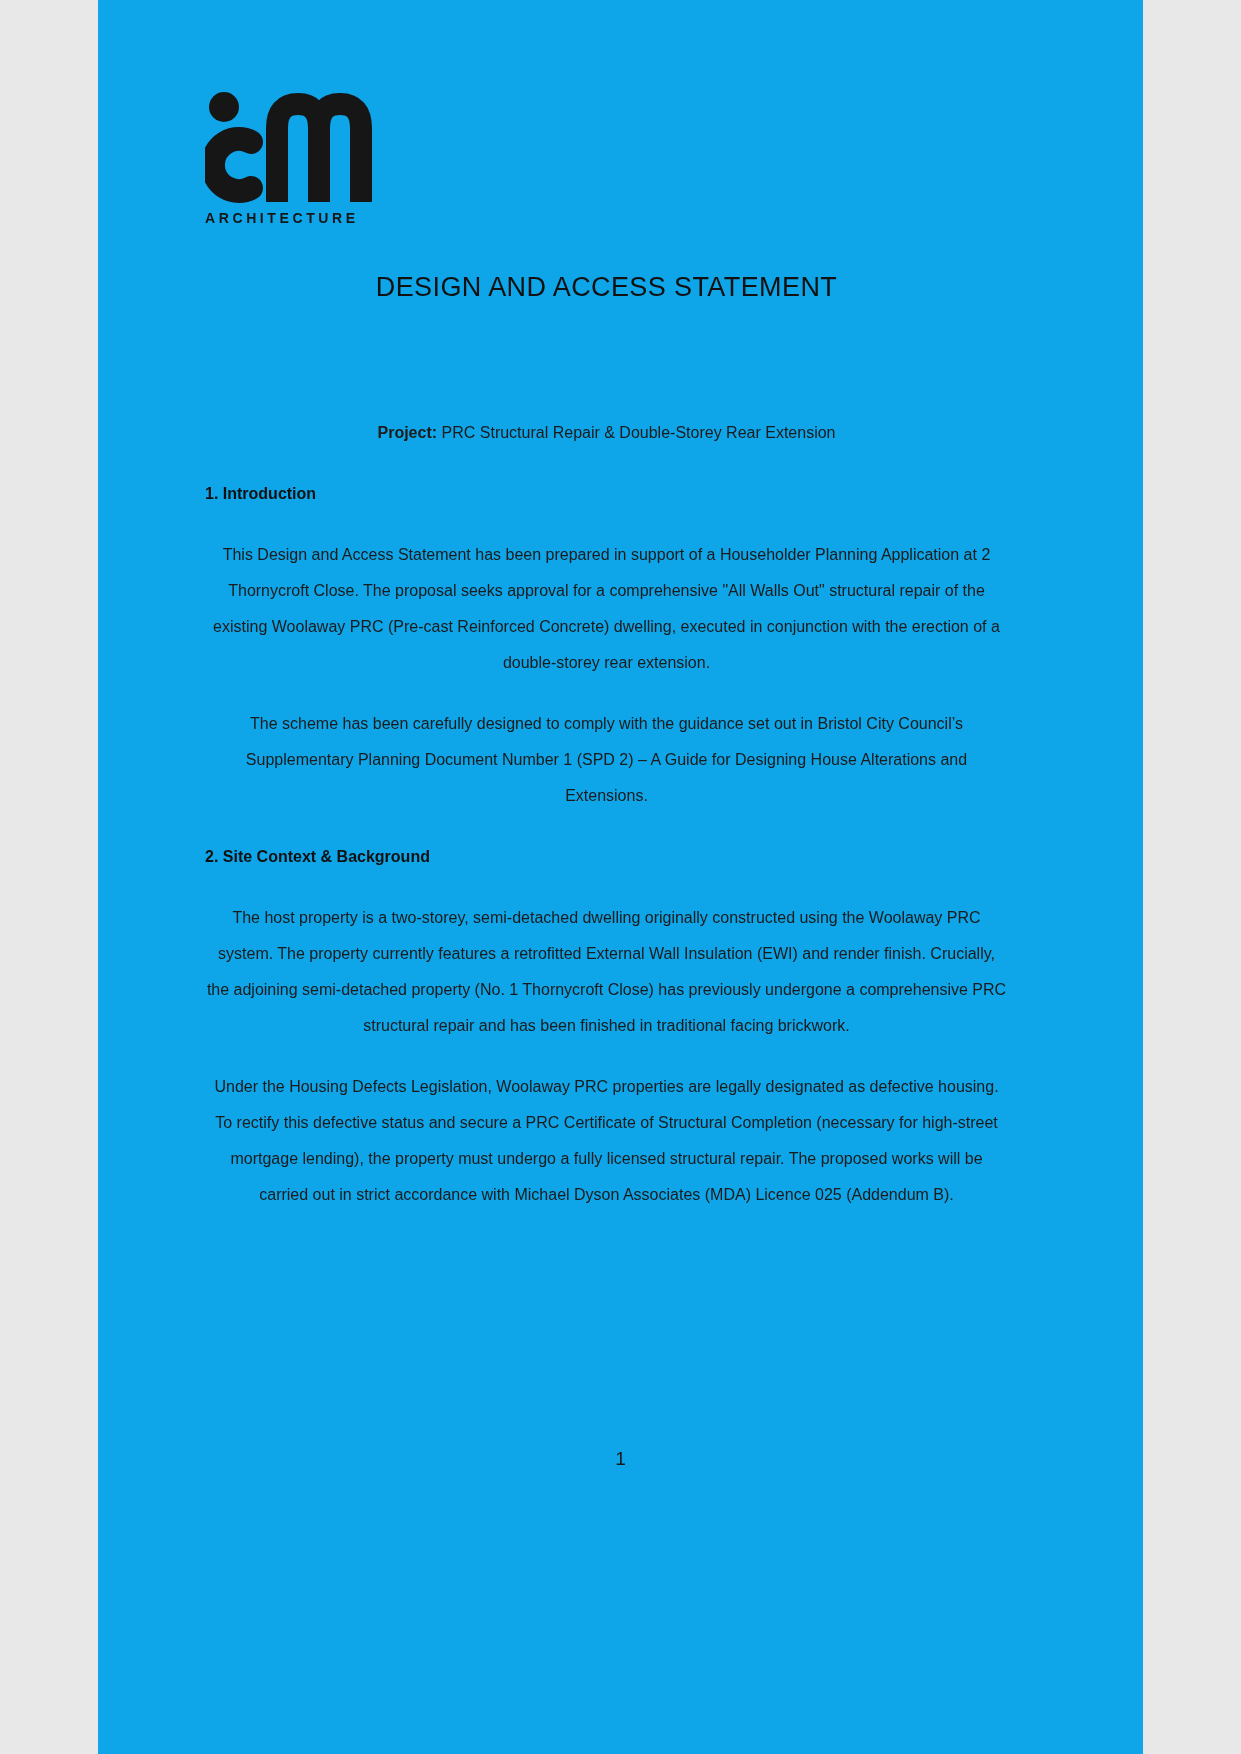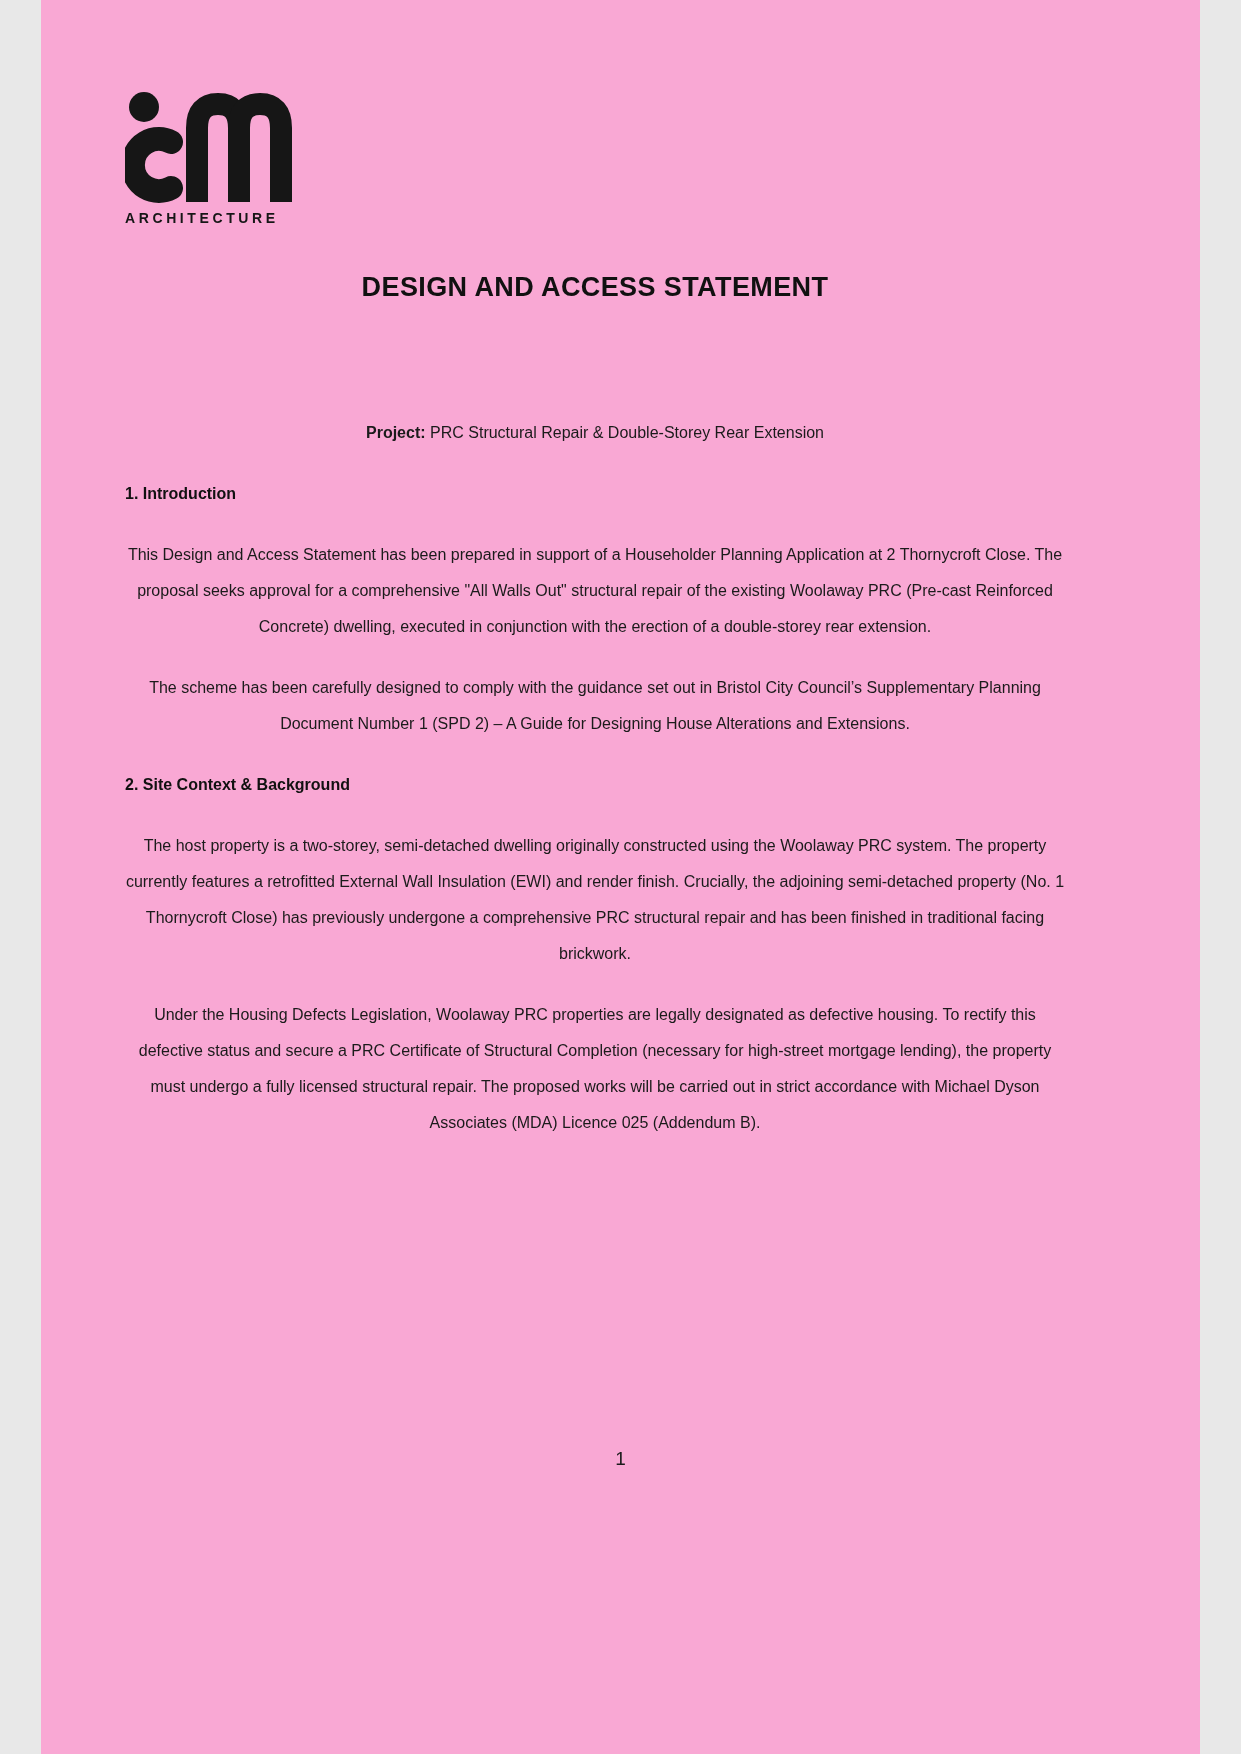--- a/index.html
+++ b/index.html
@@ -1,41 +1,41 @@
 <!DOCTYPE html>
 <html><head>
 <meta charset="utf-8">
 <style>
   * { margin: 0; padding: 0; box-sizing: border-box; }
   html, body { background: #e8e8e8; }
   body { font-family: "Liberation Sans", sans-serif; }
   .page {
     position: relative;
-    width: 1159px;
+    width: 1045px;
     height: 1754px;
     margin: 0 auto;
-    background: #f9a8d4;
+    background: #0ea5e9;
     color: #1b1b1b;
-    padding: 88px 135px 0 84px;
+    padding: 88px 135px 0 107px;
     overflow: hidden;
   }
   .logo { margin-bottom: 46px; width: 172px; }
   .logo-mark { display: block; }
   .logo-wordmark {
     display: block;
     margin-top: 6px;
     font-size: 14px;
     font-weight: 700;
     letter-spacing: 3.6px;
     color: #161616;
   }
   .doc-title {
     text-align: center;
     font-size: 27px;
-    font-weight: 700;
+    font-weight: 400;
     letter-spacing: 0.4px;
     margin-bottom: 112px;
     color: #111111;
   }
   .meta-line, .body-para {
     font-size: 16px;
     line-height: 36px;
     margin-bottom: 25px;
     text-align: center;
   }

